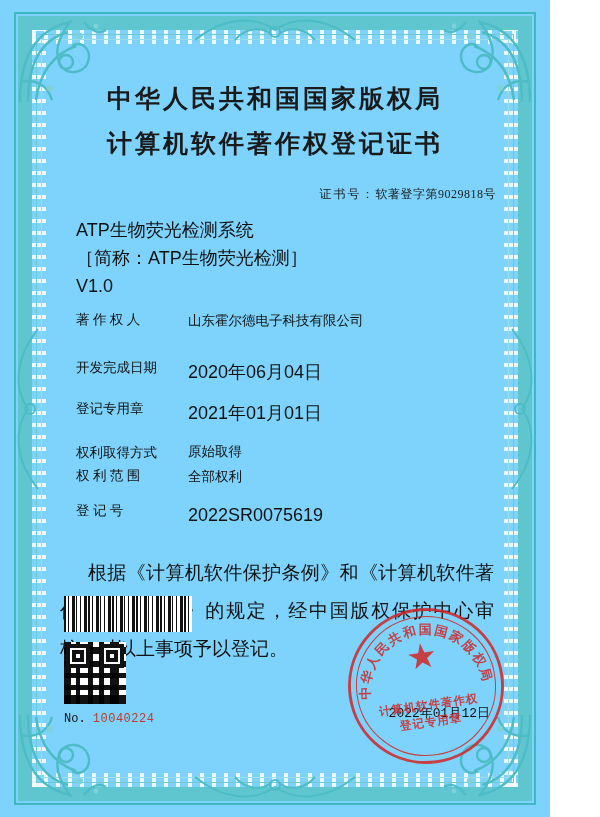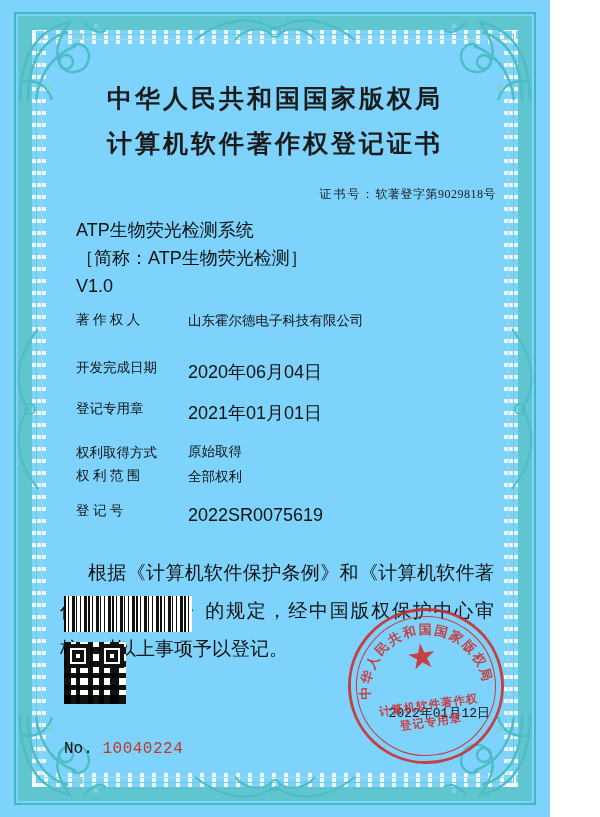--- a/index.html
+++ b/index.html
@@ -213,24 +213,23 @@
     background: #fff;
     box-shadow: inset 0 0 0 2px #fff, inset 0 0 0 6px #111;
   }
   .qr::before { left: 2px; top: 2px; }
   .qr::after  { right: 2px; top: 2px; }
 
   .serial {
     position: absolute;
     left: 64px;
     top: 712px;
-    font-size: 16px;
+    font-size: 12px;
     font-family: "Liberation Mono", "DejaVu Sans Mono", monospace;
     color: #111;
-    margin-top: 28px;
   }
   .serial .num { color: #c0392b; letter-spacing: 0.5px; }
 
   .issue-date {
     position: absolute;
     right: 60px;
     top: 704px;
     font-size: 13px;
     font-family: "Liberation Mono", "DejaVu Sans Mono", monospace;
     color: #111;

